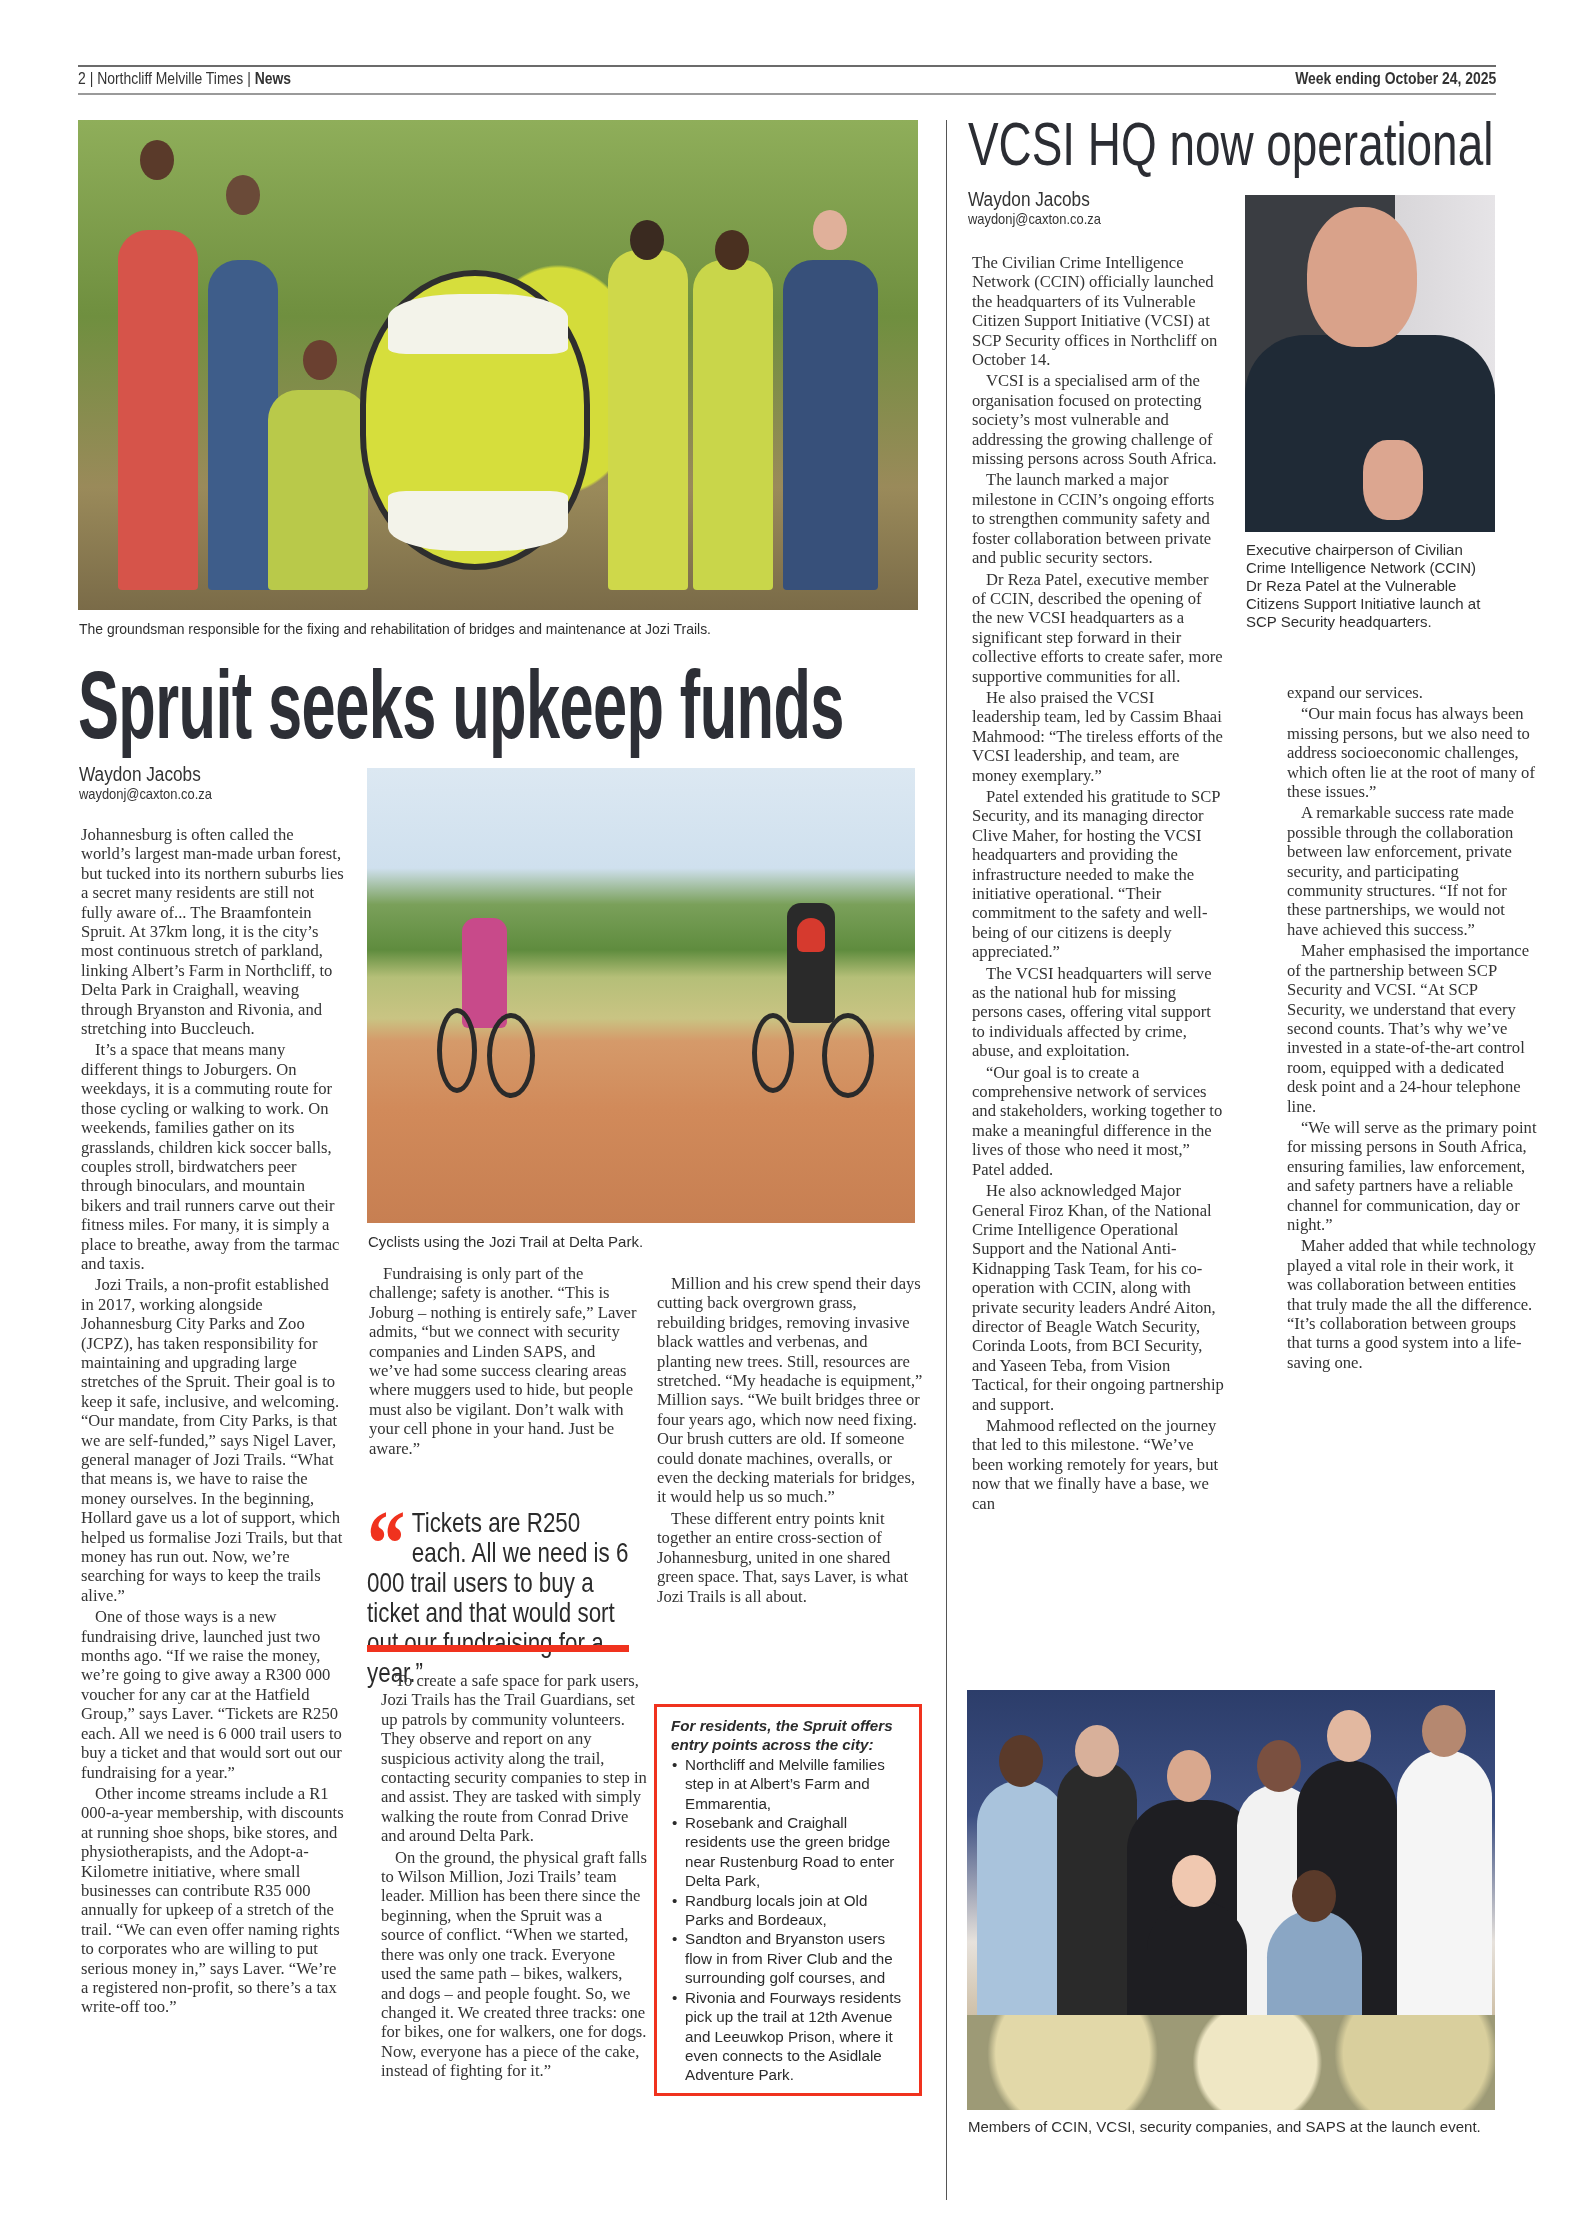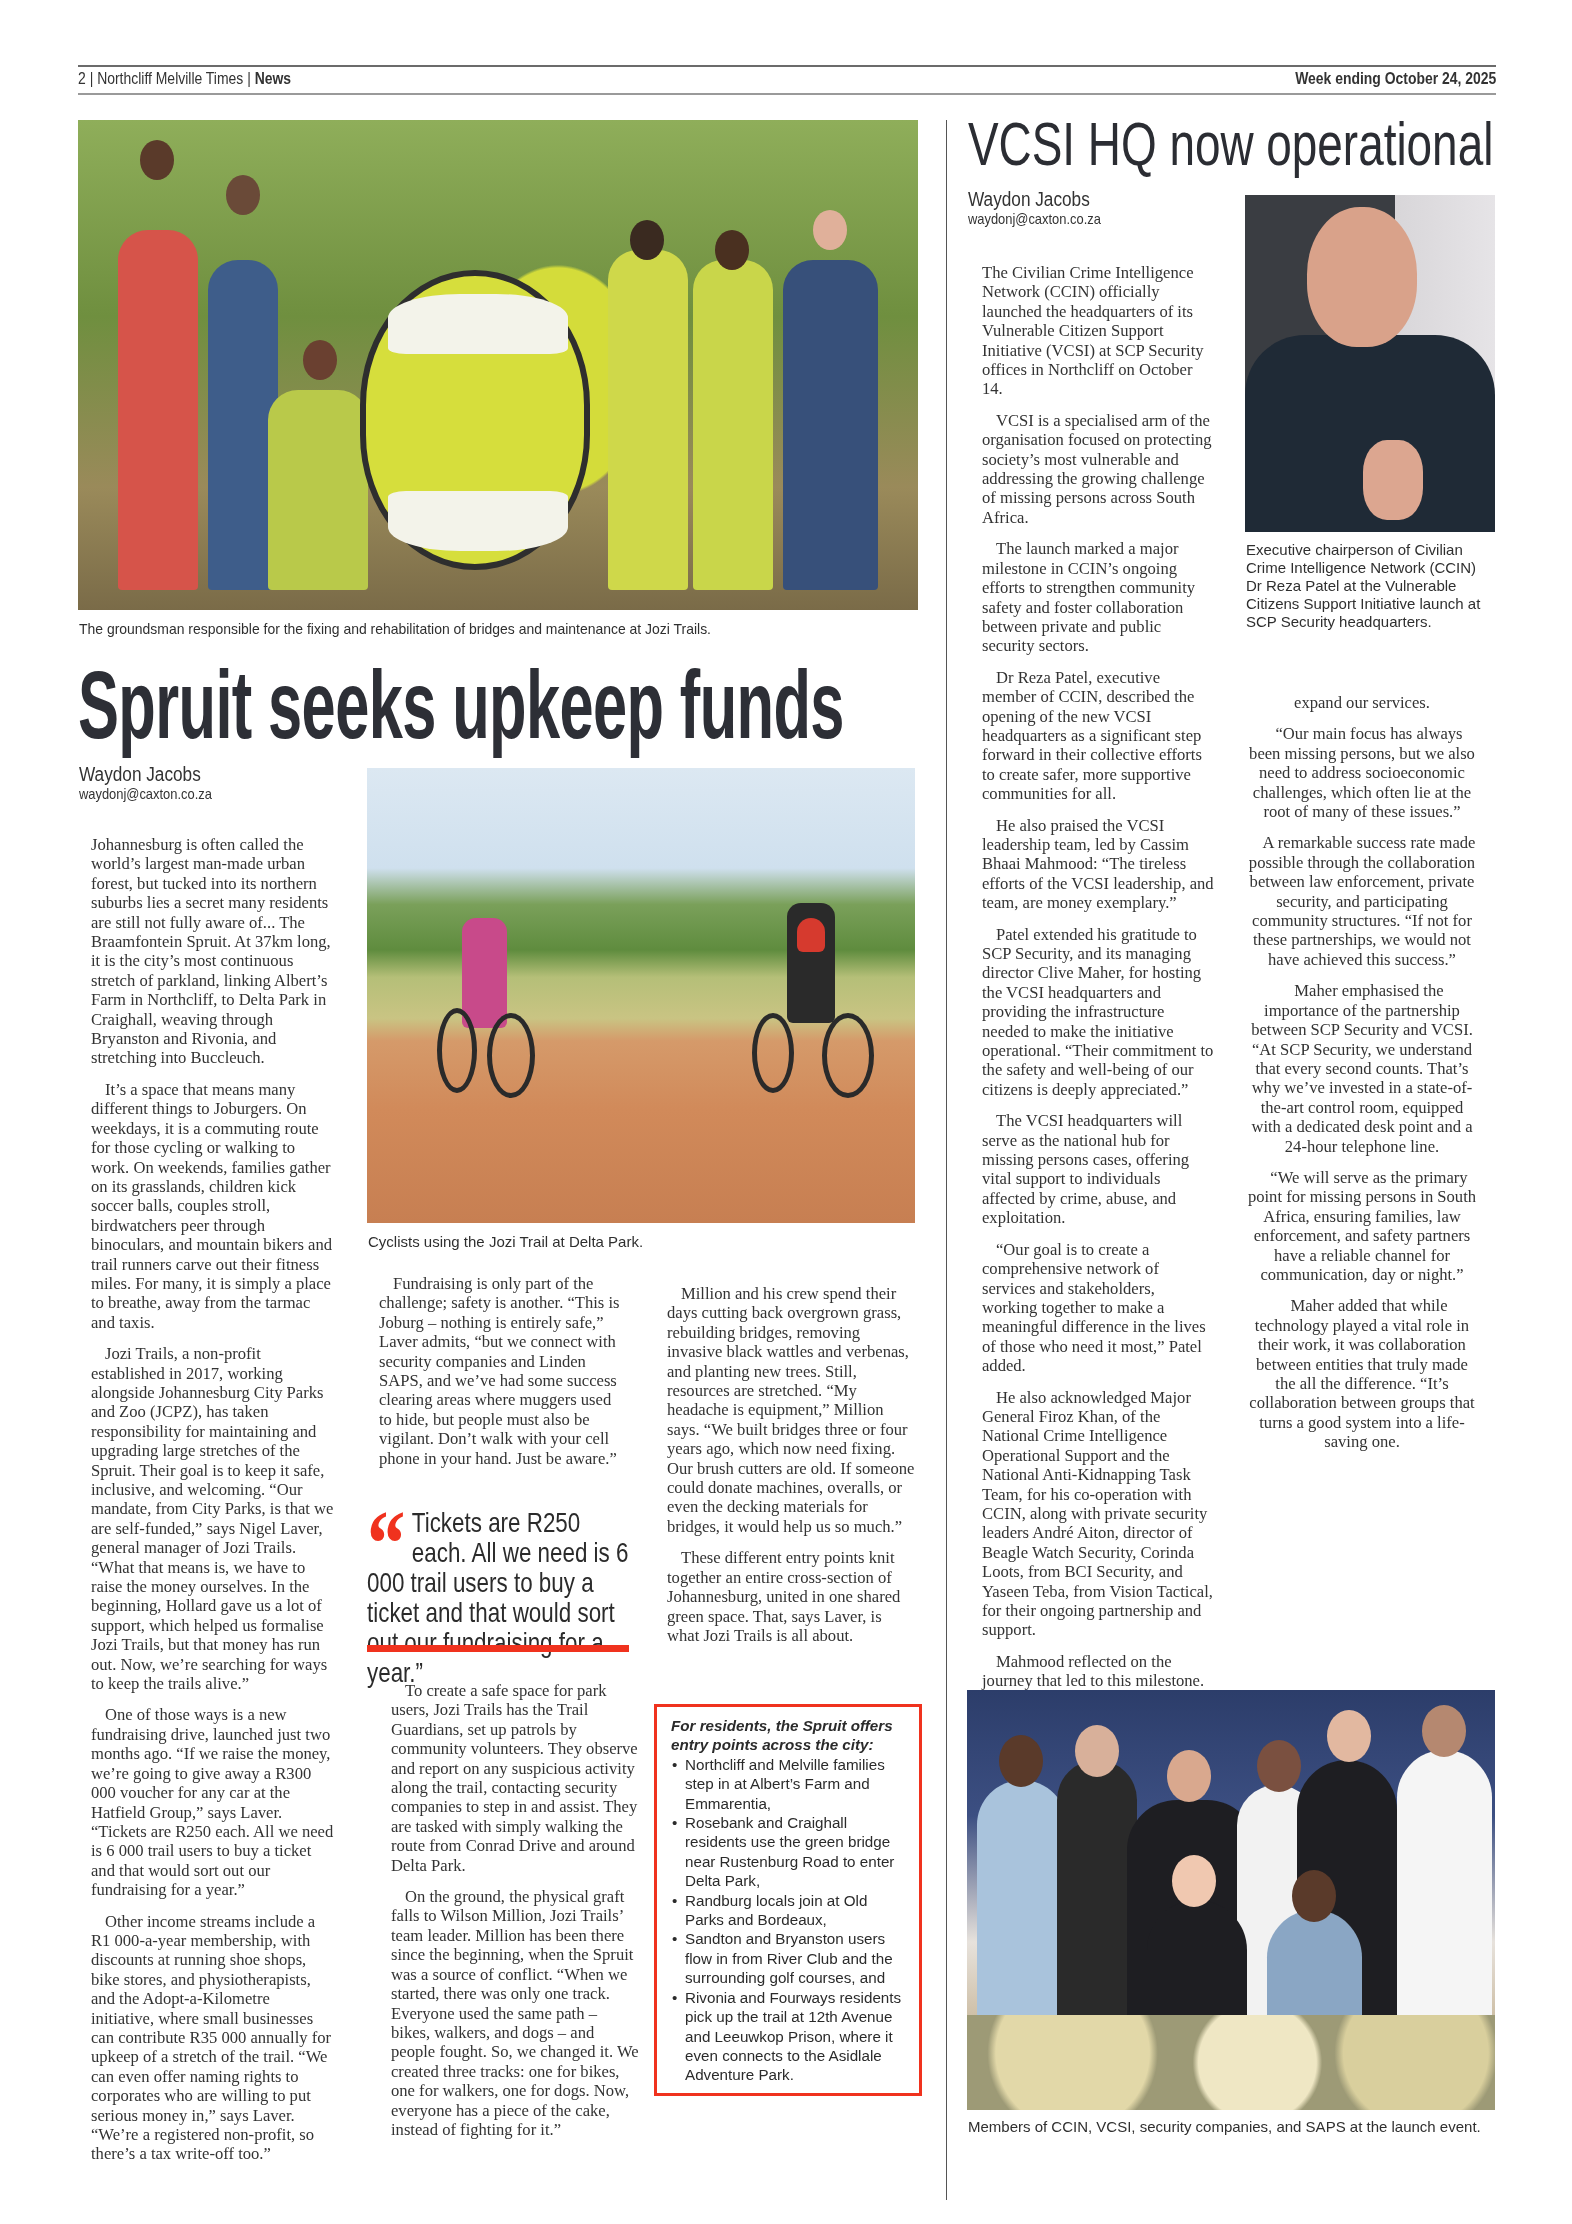--- a/index.html
+++ b/index.html
@@ -60,28 +60,28 @@
 
   
   .byline { font-family: "Liberation Sans", "DejaVu Sans", sans-serif; color: #333; }
   .byline .name { font-size: 20px; line-height: 22px; display: block; transform: scaleX(0.86); transform-origin: left top; white-space: nowrap; }
   .byline .email { font-size: 15px; line-height: 17px; display: block; transform: scaleX(0.86); transform-origin: left top; white-space: nowrap; }
   .byline-left { left: 79px; top: 763px; }
   .byline-right { left: 968px; top: 188px; }
 
   
   .col { font-family: "Liberation Serif", "DejaVu Serif", serif; font-size: 16.6px; line-height: 19.4px; color: #333; }
-  .col p { margin: 12px; text-indent: 14px; }
+  .col p { margin: 2px; text-indent: 14px; }
   .col p.noindent { text-indent: 0; }
   .col1 { left: 79px; top: 823px; width: 268px; }
   .col2 { left: 367px; top: 1262px; width: 272px; }
   .col2b { left: 379px; top: 1669px; width: 272px; }
   .col3 { left: 655px; top: 1272px; width: 272px; }
   .col4 { left: 970px; top: 251px; width: 256px; }
-  .col5 { left: 1235px; top: 681px; width: 254px; text-align: center; }
+  .col5 { left: 1285px; top: 681px; width: 254px; }
 
   
   .pullquote { left: 367px; top: 1508px; width: 262px; font-family: "Liberation Sans", "DejaVu Sans", sans-serif; font-size: 28px; line-height: 30px; color: #2b2b2b; }
   .pullquote .inner { transform: scaleX(0.80); transform-origin: left top; width: 328px; }
   .pullquote .mark { float: left; font-family: "Liberation Serif", "DejaVu Serif", serif; font-weight: 700; font-size: 96px; line-height: 60px; height: 54px; color: #f0321e; margin-right: 8px; margin-top: 6px; }
   .pq-rule { left: 367px; top: 1645px; width: 262px; height: 7px; background: #f0321e; }
 
   
   .infobox { left: 654px; top: 1704px; width: 268px; border: 3px solid #f0321e; box-sizing: border-box; padding: 9px 10px 8px 14px; font-family: "Liberation Sans", "DejaVu Sans", sans-serif; font-size: 15.2px; line-height: 19.4px; color: #2b2b2b; }
   .infobox .title { font-weight: 700; font-style: italic; }

